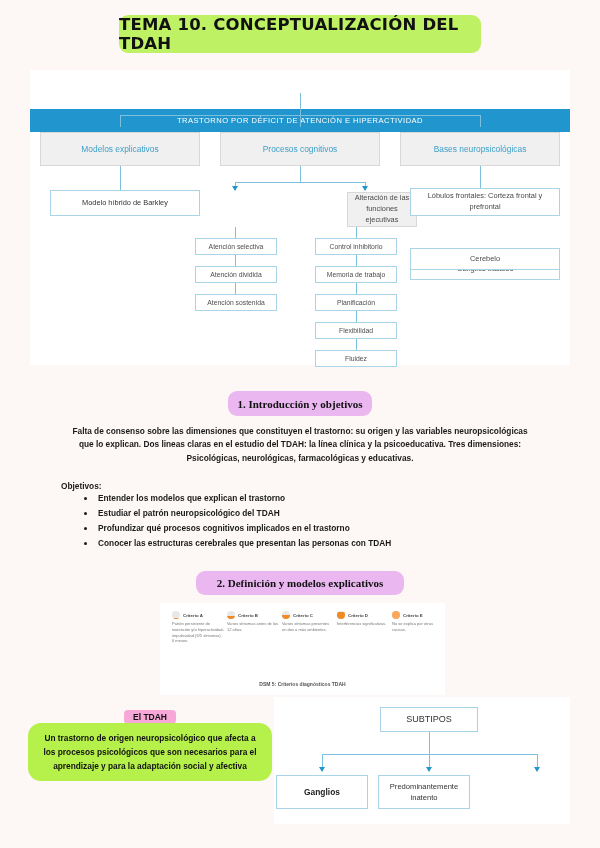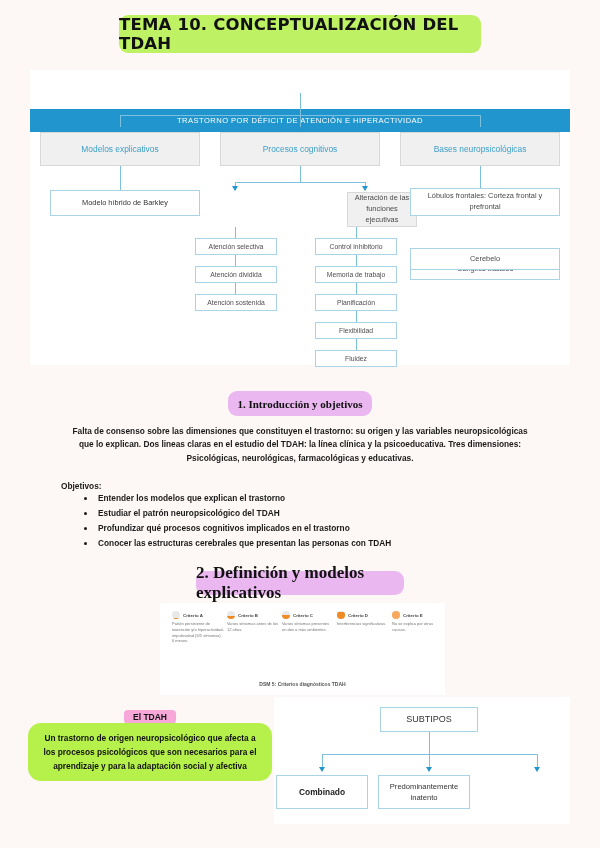--- a/index.html
+++ b/index.html
@@ -293,21 +293,21 @@
 
 <div class="obj-label" style="left:61px; top:481px;">Objetivos:</div>
 
 <ul class="obj-list" style="left:78px; top:491px; width:440px;">
   <li>Entender los modelos que explican el trastorno</li>
   <li>Estudiar el patrón neuropsicológico del TDAH</li>
   <li>Profundizar qué procesos cognitivos implicados en el trastorno</li>
   <li>Conocer las estructuras cerebrales que presentan las personas con TDAH</li>
 </ul>
 
-<div class="pill" style="left:196px; top:571px; width:208px; height:24px; font-size:17px;">2. Definición y modelos explicativos</div>
+<div class="pill" style="left:196px; top:571px; width:208px; height:24px; font-size:11px;">2. Definición y modelos explicativos</div>
 
 <div class="dsm-panel">
   <div class="crit" style="left:12px;">
     <div class="crit-head">
       <span class="crit-dot">
           <i style="height:15%"></i>
         </span>
       <span class="crit-title">Criterio A</span>
     </div>
     <div class="crit-body">Patrón persistente de inatención y/o hiperactividad-impulsividad (6/5 síntomas). 6 meses.</div>
@@ -364,15 +364,15 @@
 
   <div class="conn v" style="left:155px; top:35px; height:22px;"></div>
   <div class="conn h" style="left:48px; top:57px; width:215px;"></div>
   <div class="conn v" style="left:48px; top:57px; height:16px;"></div>
   <div class="conn v" style="left:155px; top:57px; height:16px;"></div>
   <div class="conn v" style="left:263px; top:57px; height:16px;"></div>
   <div class="arrow" style="left:44.5px; top:70px;"></div>
   <div class="arrow" style="left:151.5px; top:70px;"></div>
   <div class="arrow" style="left:259.5px; top:70px;"></div>
 
-  <div class="node" style="left:2px; top:78px; width:92px; height:34px; font-size:8.4px; color:#222; font-weight:700;">Combinado</div>
+  <div class="node" style="left:2px; top:78px; width:92px; height:34px; font-size:8.4px; color:#222; font-weight:700;">Ganglios</div>
   <div class="node" style="left:104px; top:78px; width:92px; height:34px; font-size:7.6px; color:#333; padding:0 3px;">Predominantemente inatento</div>
 </div>
 
 </body></html>

